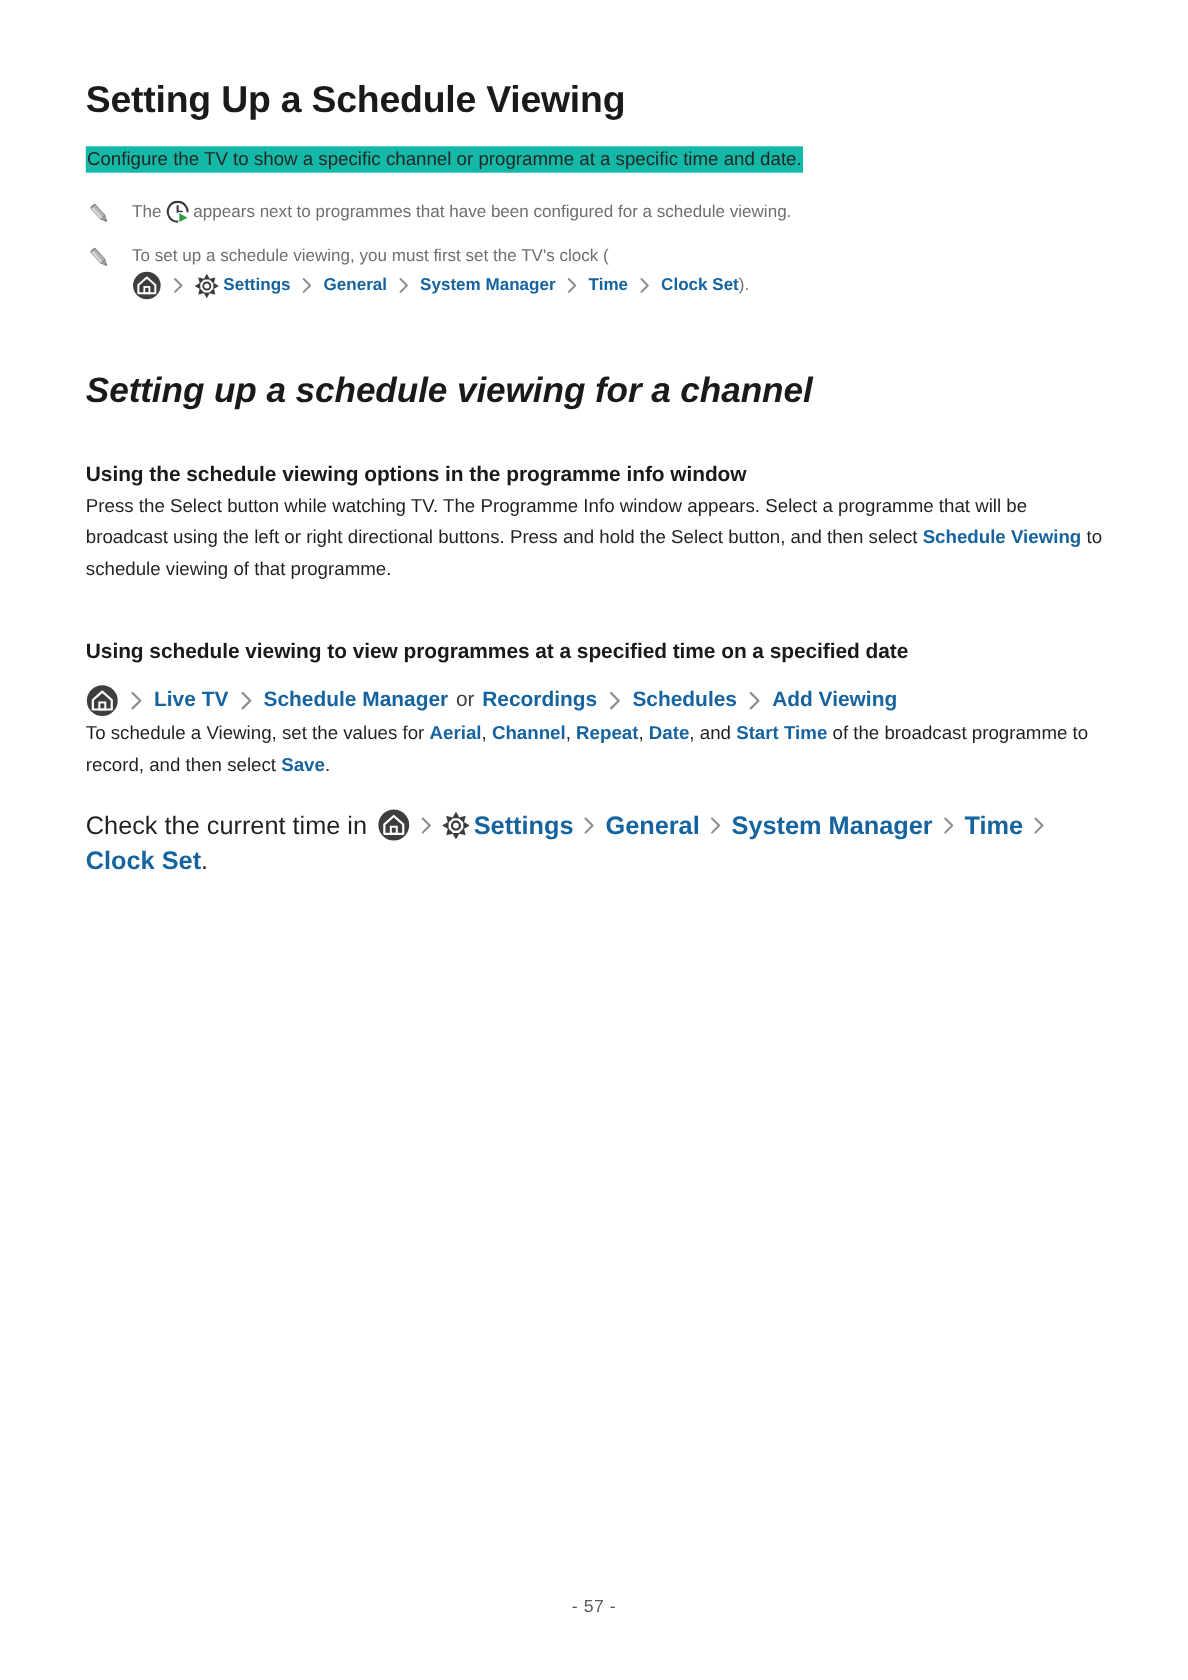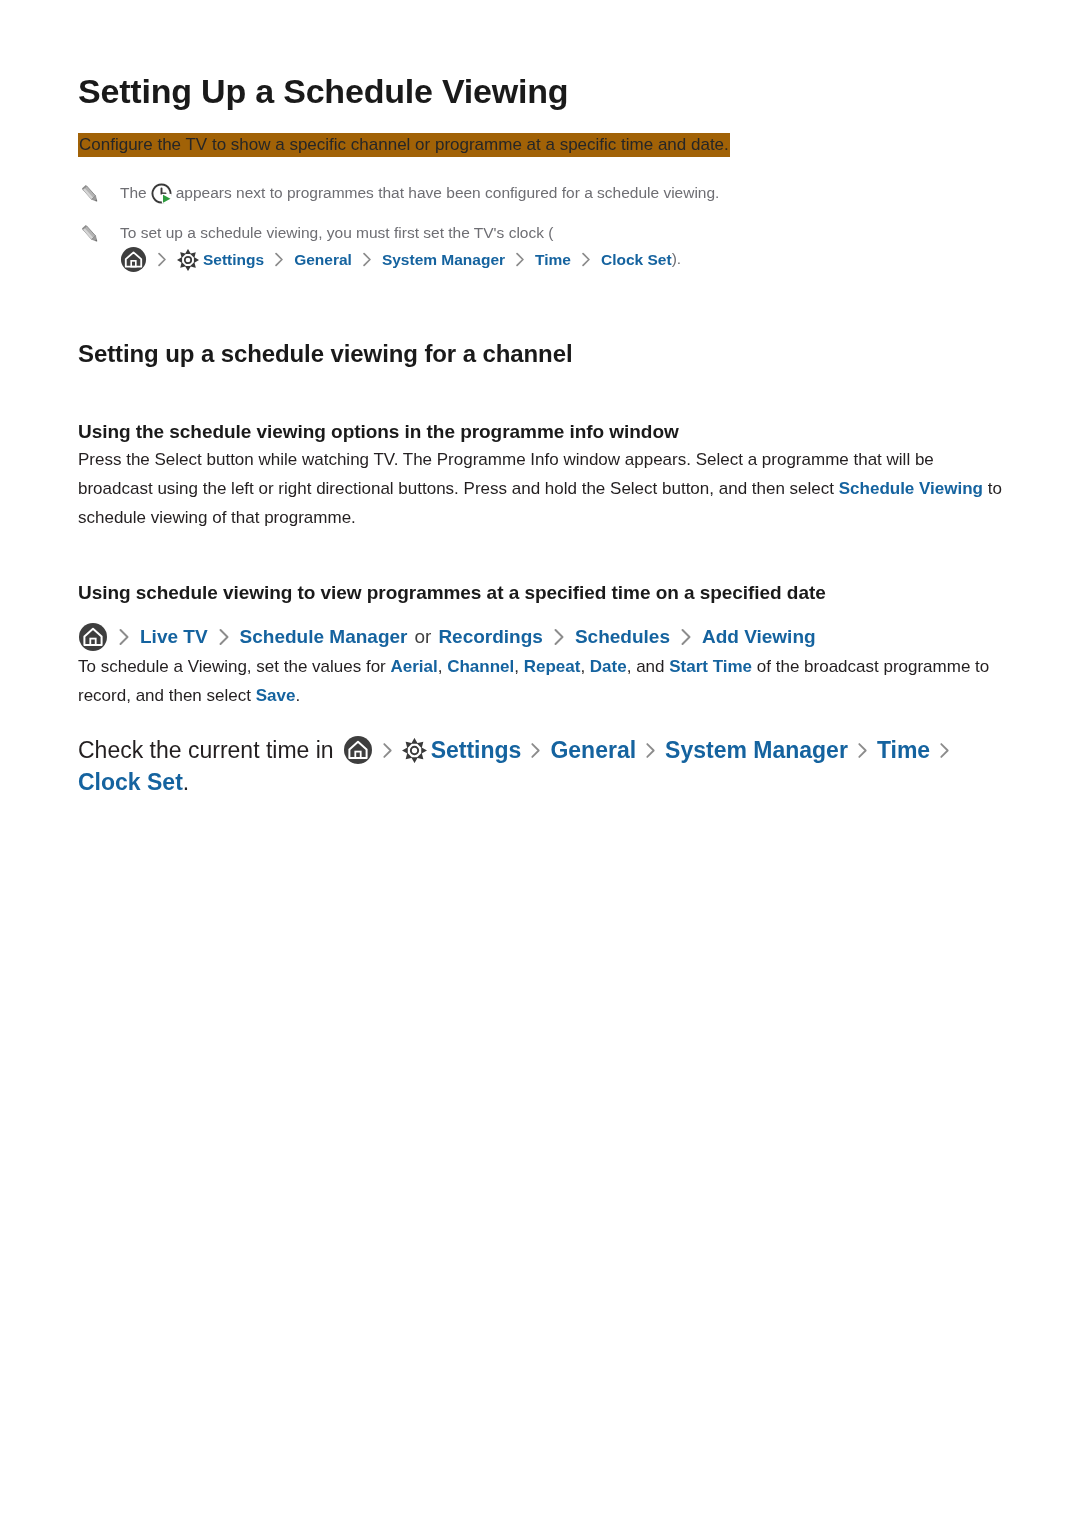--- a/index.html
+++ b/index.html
@@ -37,48 +37,49 @@
     font-size: 34px;
     line-height: 42px;
     font-weight: bold;
     letter-spacing: -0.2px;
     margin: 0;
     padding-top: 70px;
     color: #1a1a1a;
   }
 
   h2.section-title {
-    font-size: 24px;
+    font-size: 32px;
     line-height: 34px;
     font-weight: bold;
     margin: 0;
     padding-top: 52px;
     color: #1a1a1a;
     letter-spacing: -0.1px;
+    font-style: italic;
   }
 
   h3.subsection-title {
     font-size: 19px;
     line-height: 26px;
     font-weight: bold;
     margin: 0;
     padding-top: 48px;
     color: #1a1a1a;
     letter-spacing: -0.05px;
   }
 
   
   .lead-wrap {
     margin-top: 19px;
   }
   .lead {
     display: inline;
     font-size: 17px;
     line-height: 27px;
-    background: #a16207;
+    background: #14b8a6;
     color: #262626;
     padding: 2px 1px 3px 1px;
     box-decoration-break: clone;
     -webkit-box-decoration-break: clone;
   }
 
   
   .notes {
     margin-top: 22px;
   }
@@ -408,13 +409,14 @@
         <svg viewBox="0 0 12 18" width="11" height="17" aria-hidden="true">
             <path d="M2.5 2 L9.5 9 L2.5 16" fill="none" stroke="#8c8c8c" stroke-width="2" stroke-linecap="round" stroke-linejoin="round"></path>
           </svg>
       </span>
       <span class="crumb">Clock Set</span>
         <span>.</span>
     </div>
 
   </div>
 
+  <div class="page-number">- 57 -</div>
 </div>
 
 </body></html>

